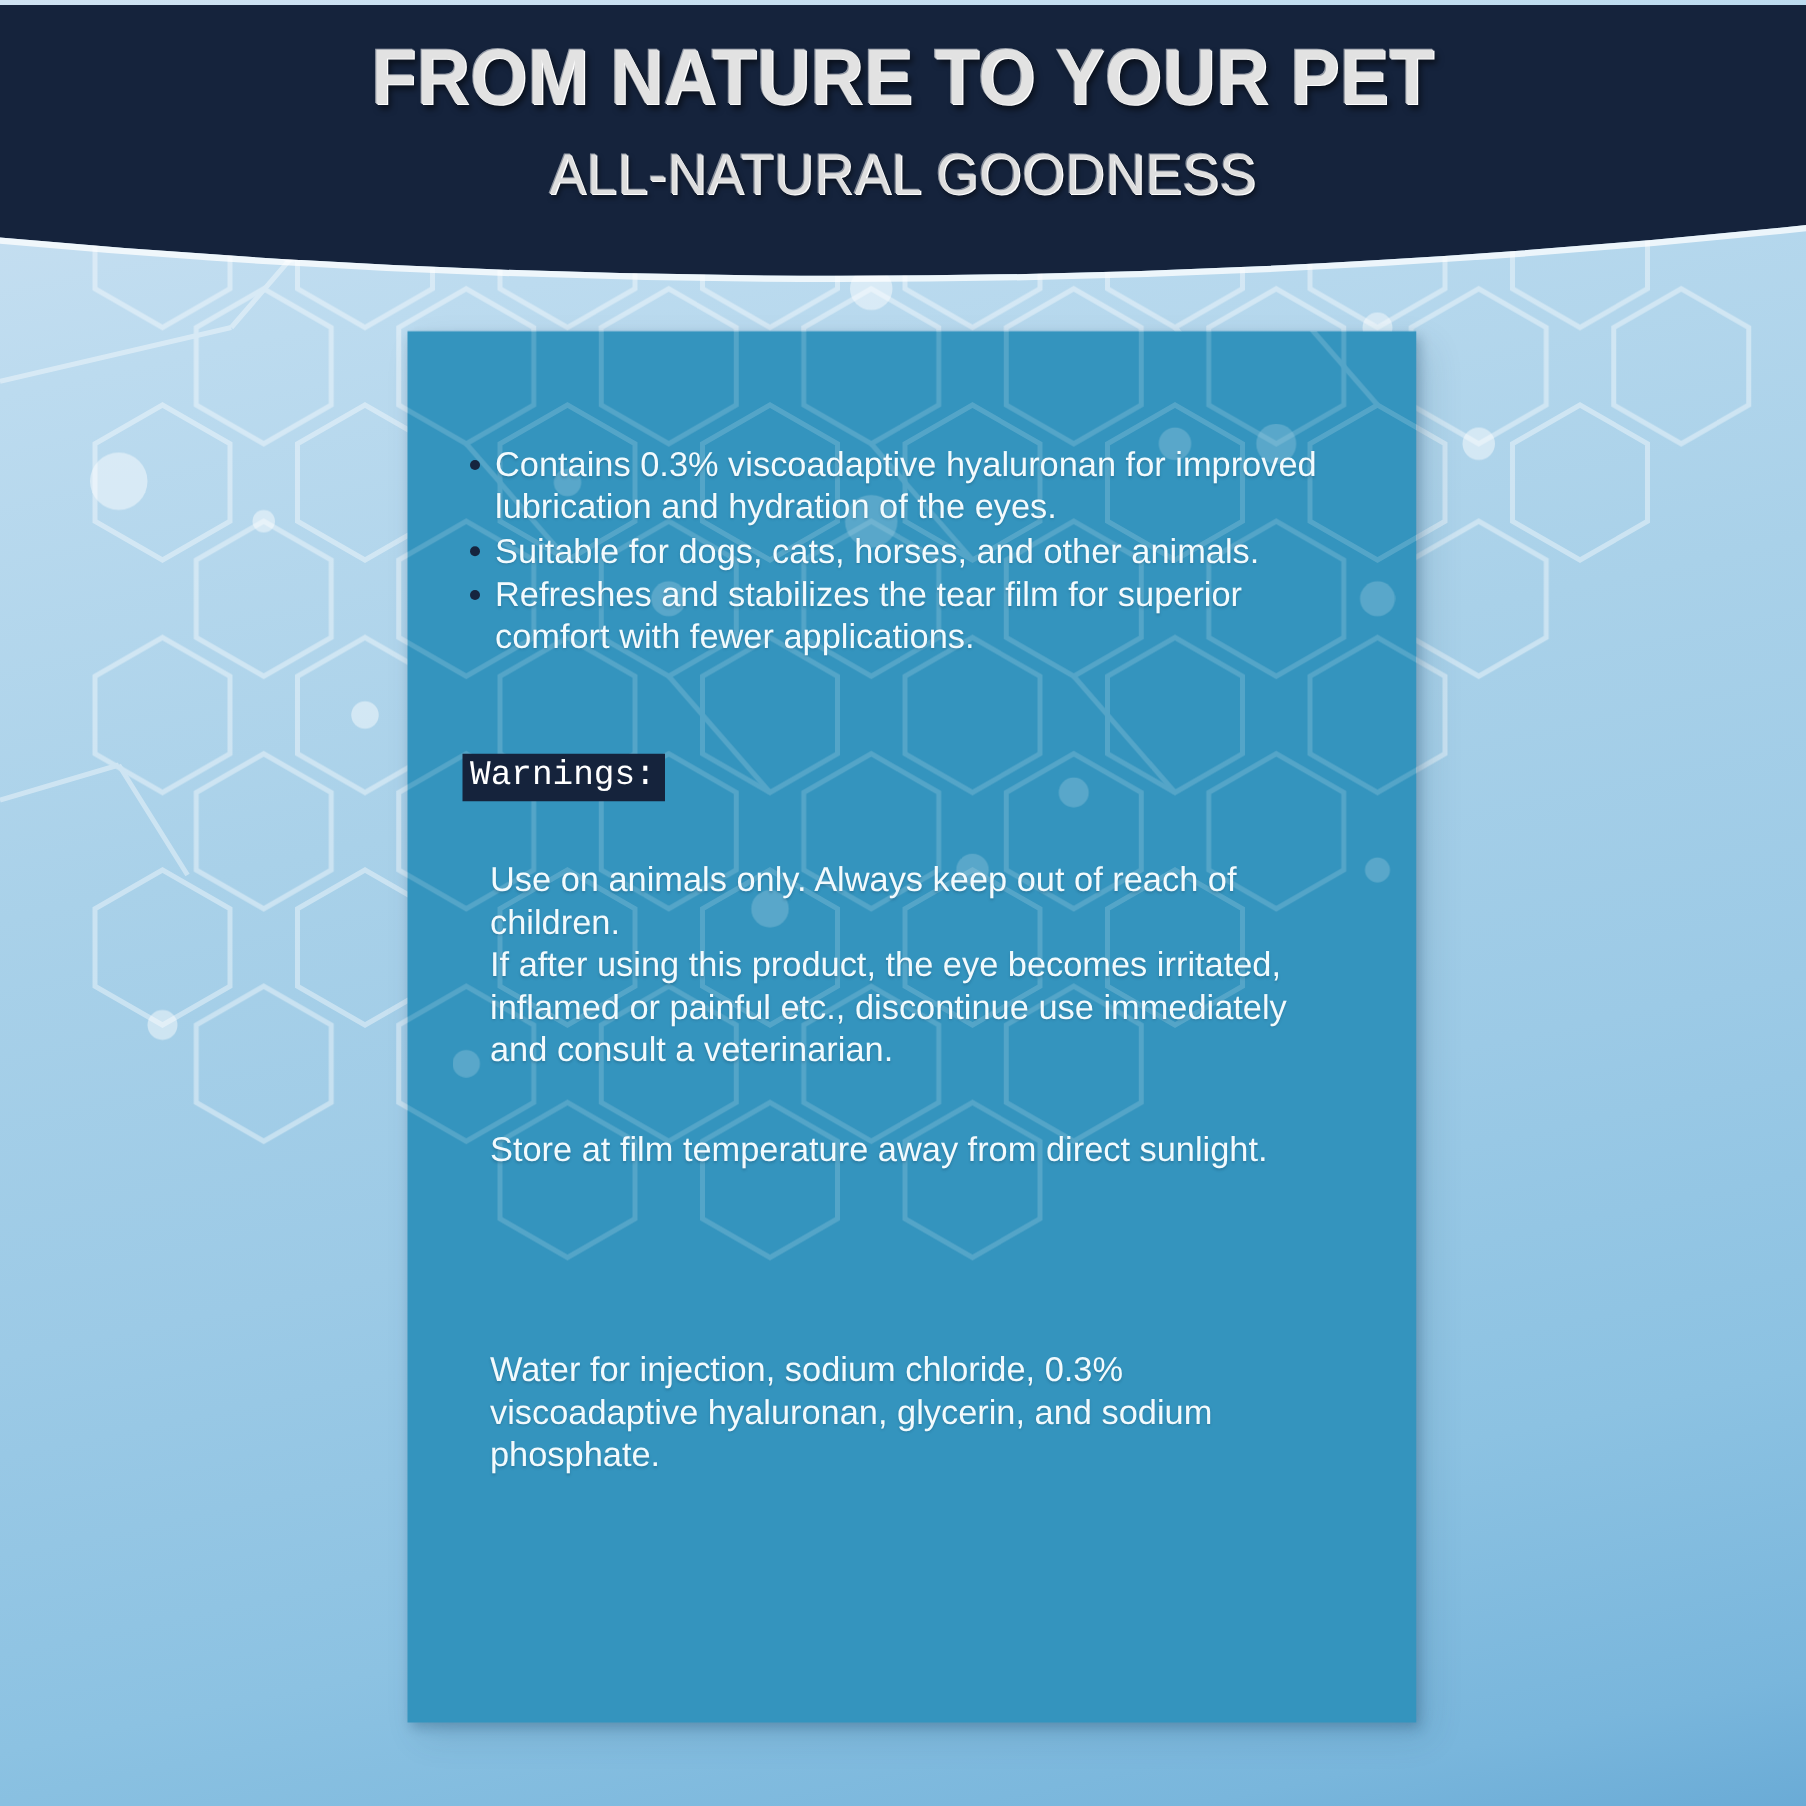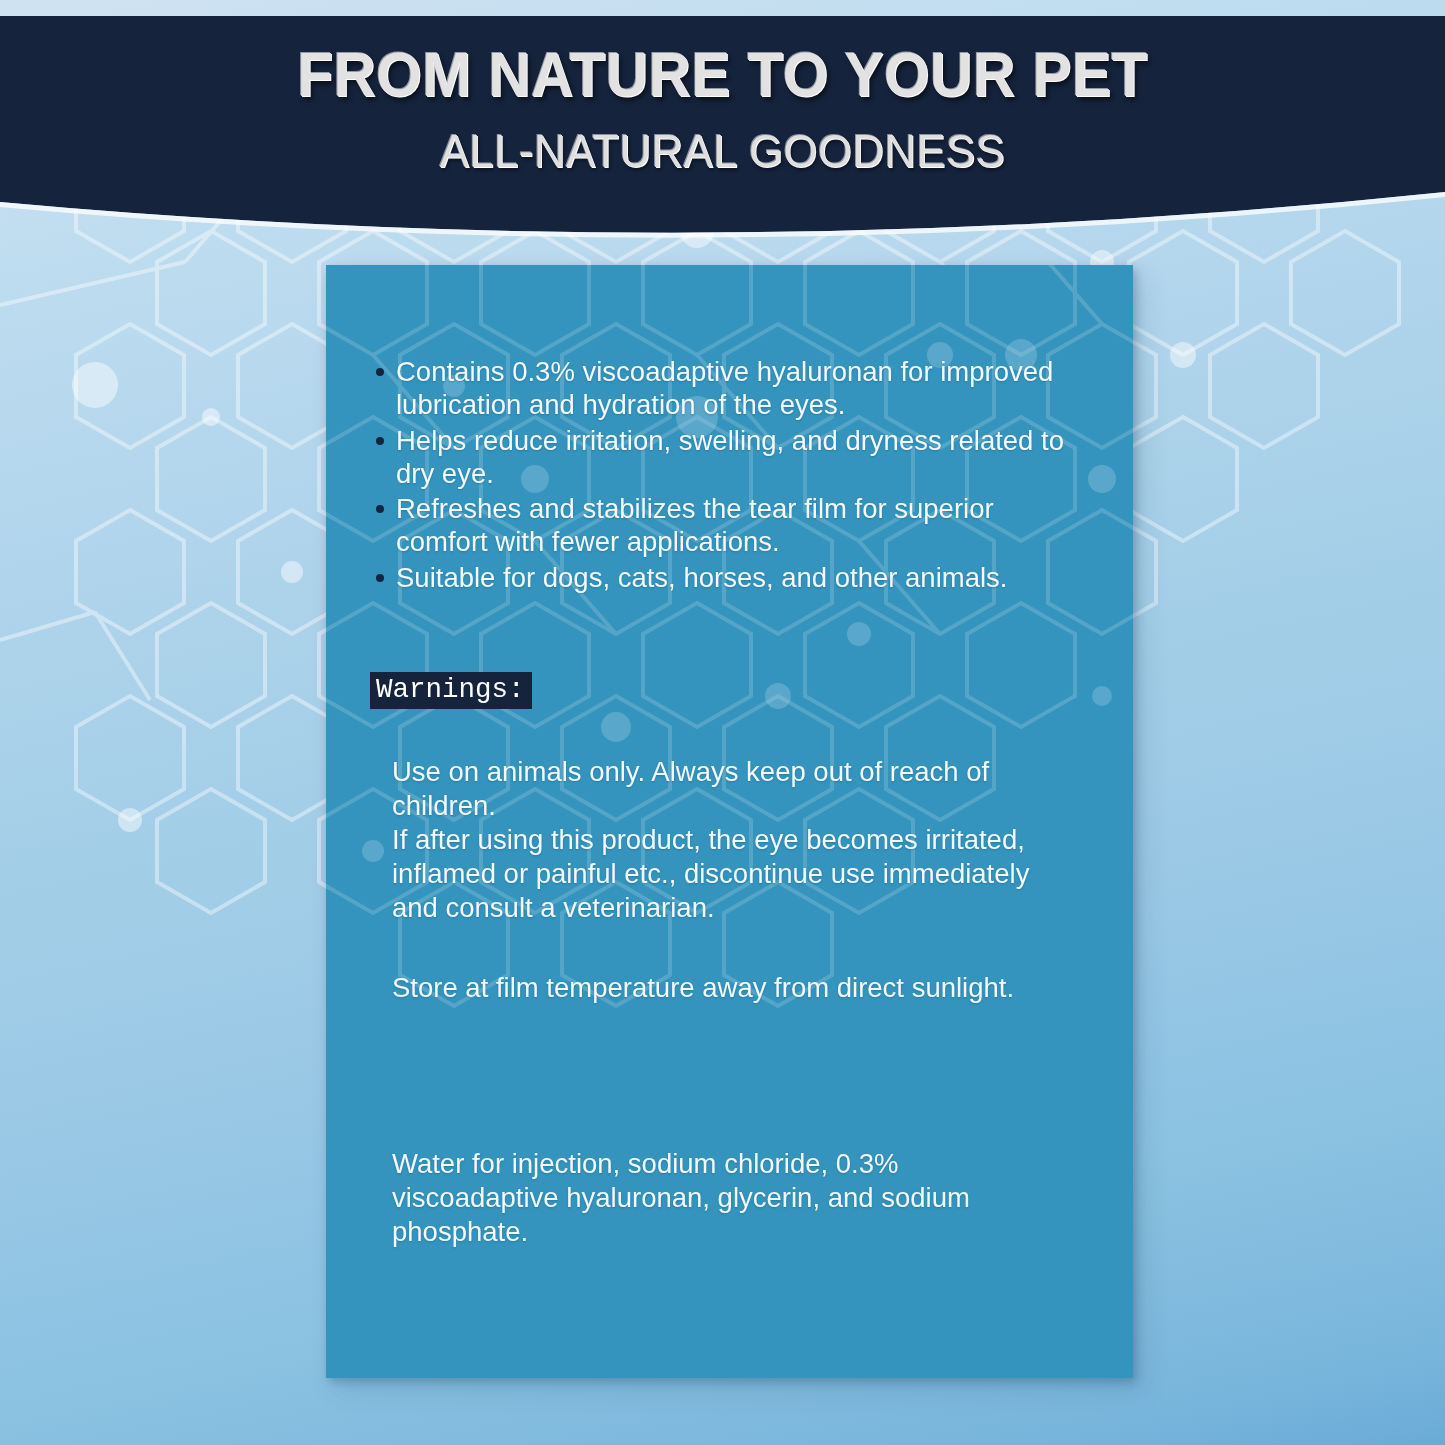--- a/index.html
+++ b/index.html
@@ -27,21 +27,21 @@
   
   #molecules {
     position:absolute; inset:0;
     width:1445px; height:1445px;
     pointer-events:none;
   }
 
   
   #header {
     position:absolute;
-    left:0; top:16px;
+    left:0; top:4px;
     width:1445px; height:250px;
     z-index:5;
   }
   #header-shape { position:absolute; inset:0; }
 
   #header-text {
     position:absolute;
     left:0; top:0;
     width:1445px;
     text-align:center;
@@ -330,23 +330,22 @@
         <circle cx="778" cy="696" r="13"></circle>
         <circle cx="1102" cy="479" r="14"></circle>
         <circle cx="1102" cy="696" r="10"></circle>
       </g>
     </svg>
 
     <div id="card-inner">
 
       <ul class="benefits">
         <li>Contains 0.3% viscoadaptive hyaluronan for improved lubrication and hydration of the eyes.</li>
-        <li>Helps reduce irritation, swelling, and dryness related to dry eye.</li>
+        <li>Suitable for dogs, cats, horses, and other animals.</li>
         <li>Refreshes and stabilizes the tear film for superior comfort with fewer applications.</li>
-        <li>Suitable for dogs, cats, horses, and other animals.</li>
       </ul>
 
       <div class="gap-xl"></div>
 
       <div class="head-wrap">
         <span class="section-head">Warnings:</span>
       </div>
 
       <div class="gap-md"></div>
 

